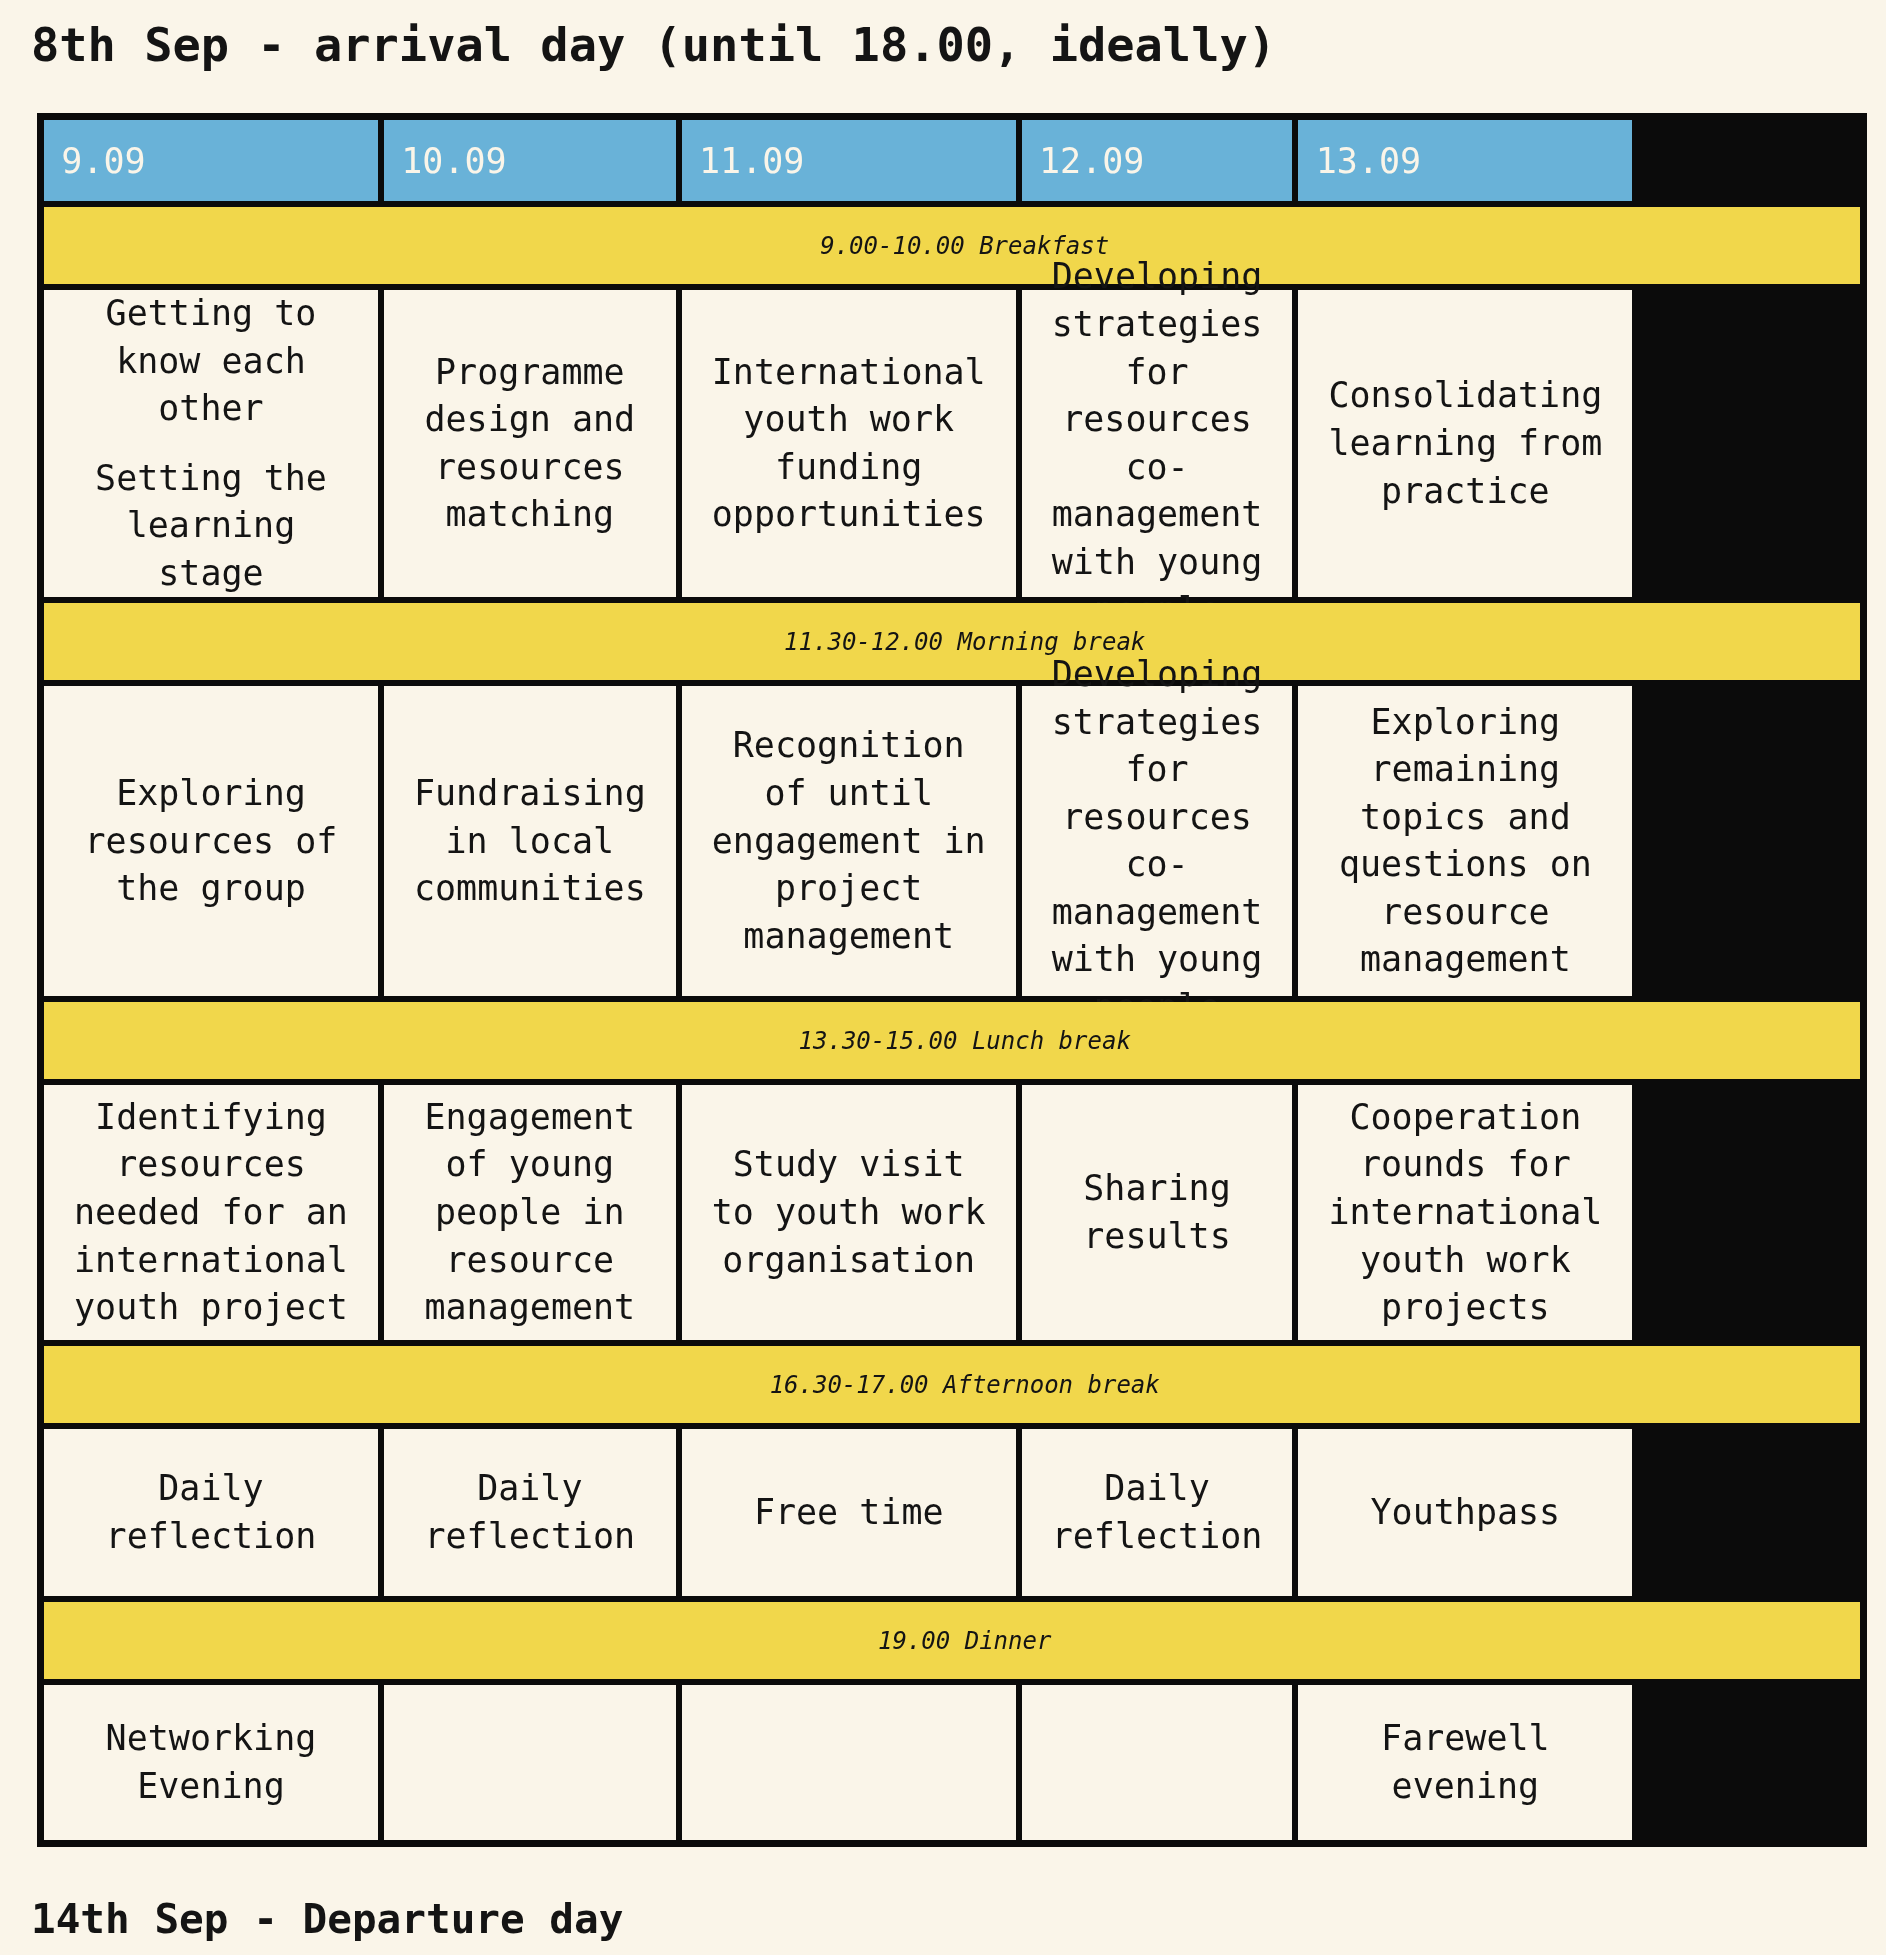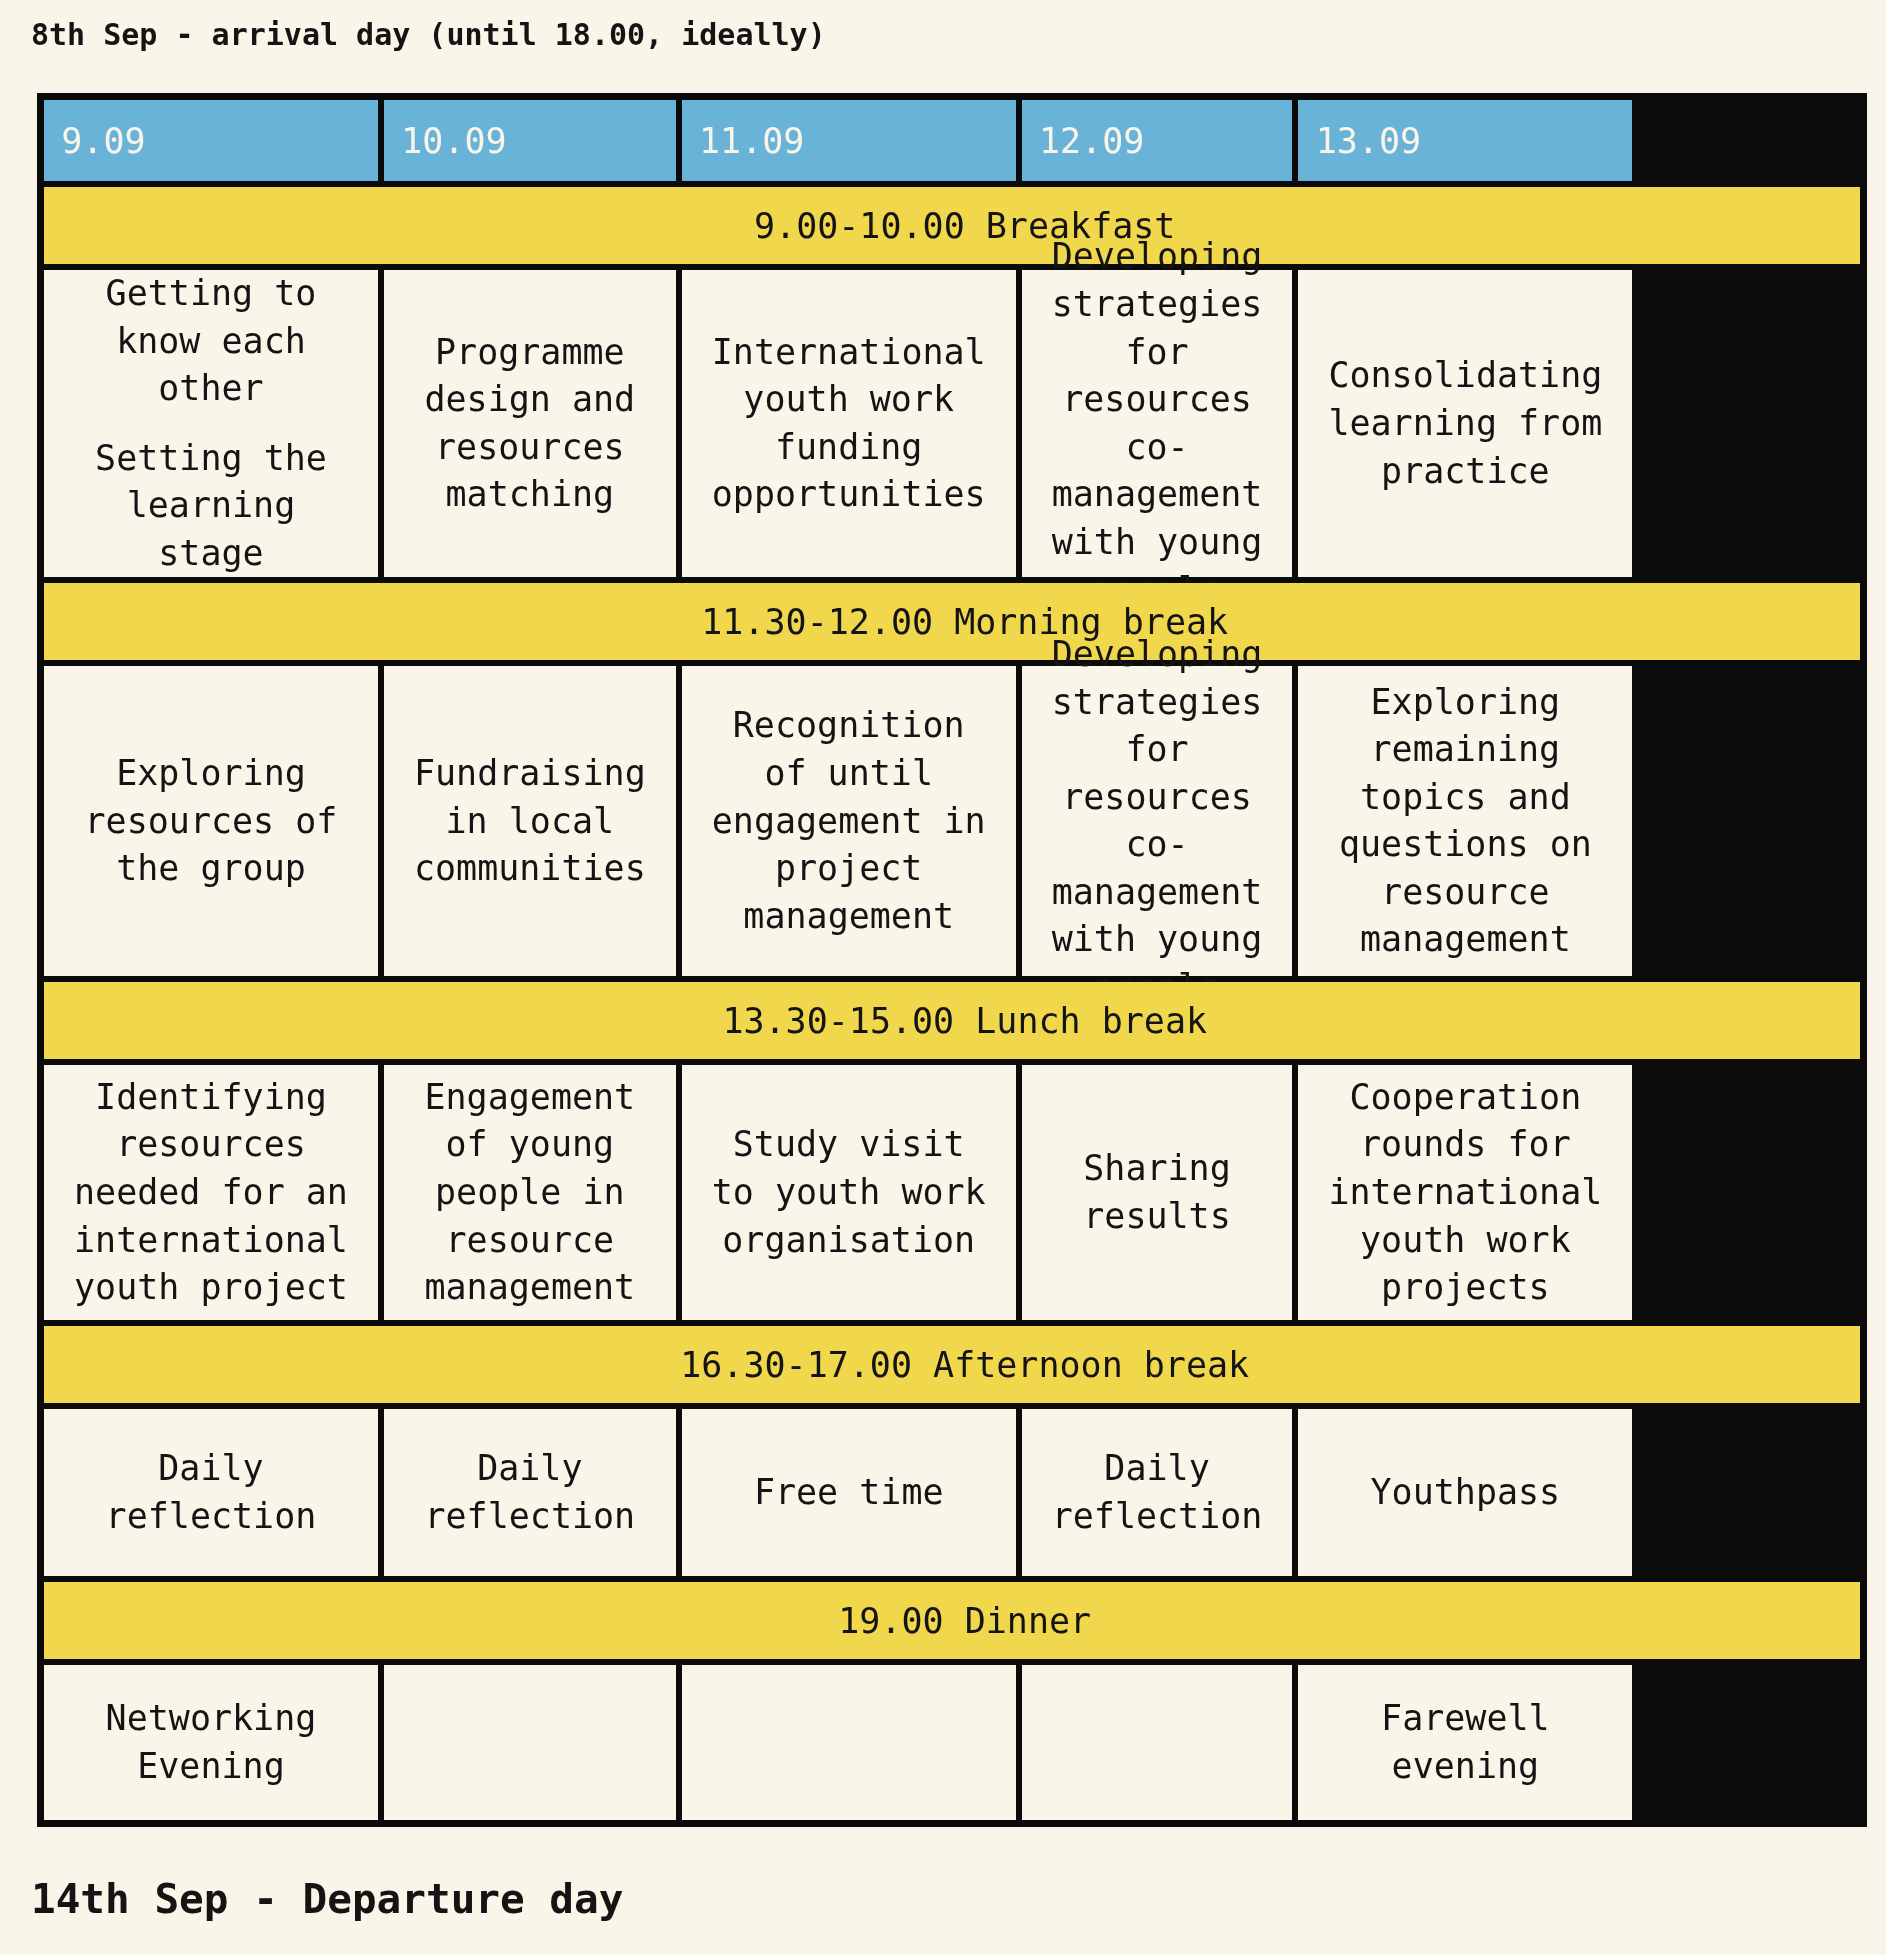--- a/index.html
+++ b/index.html
@@ -13,21 +13,21 @@
   *{margin:0;padding:0;box-sizing:border-box;}
   html,body{width:1886px;height:1955px;}
   body{
     background:var(--background);
     font-family:"DejaVu Sans Mono","Liberation Mono",monospace;
     color:var(--text);
     overflow:hidden;
   }
   .page-title{
     margin:17.3px 0 0 31px;
-    font-size:30px;
+    font-size:47px;
     font-weight:bold;
     letter-spacing:0;
   }
   .schedule{
     margin:41px 18.6px 0 37px;
     display:grid;
     grid-template-columns:repeat(6,1fr);
     grid-template-rows:81px 77px 307px 77px 310px 77px 255px 77px 167px 77px 155px;
     gap:6px;
     background:var(--border-black);
@@ -40,21 +40,22 @@
     align-items:center;
     padding-left:17.3px;
     font-size:35px;
   }
   .break-banner{
     grid-column:1 / -1;
     background:var(--banner-yellow);
     display:flex;
     align-items:center;
     justify-content:center;
-    font-size:35px;
+    font-size:24px;
+    font-style:italic;
     padding-left:25px;
   }
   .cell{
     background:var(--background);
     display:flex;
     flex-direction:column;
     align-items:center;
     justify-content:center;
     text-align:center;
     font-size:35px;

